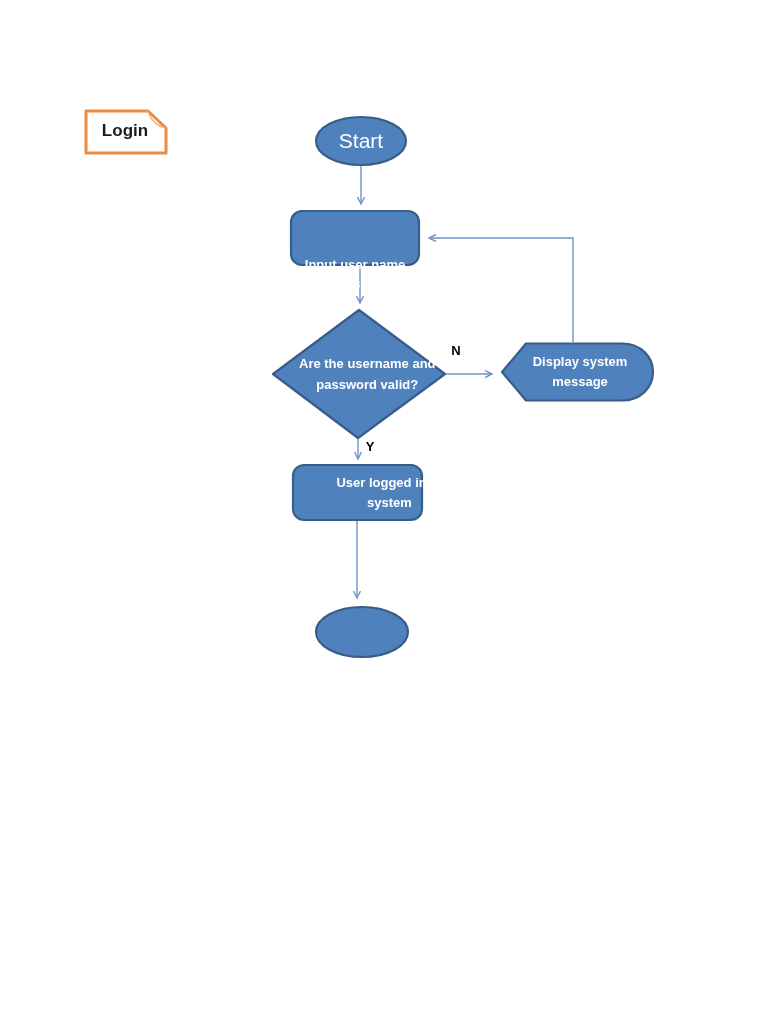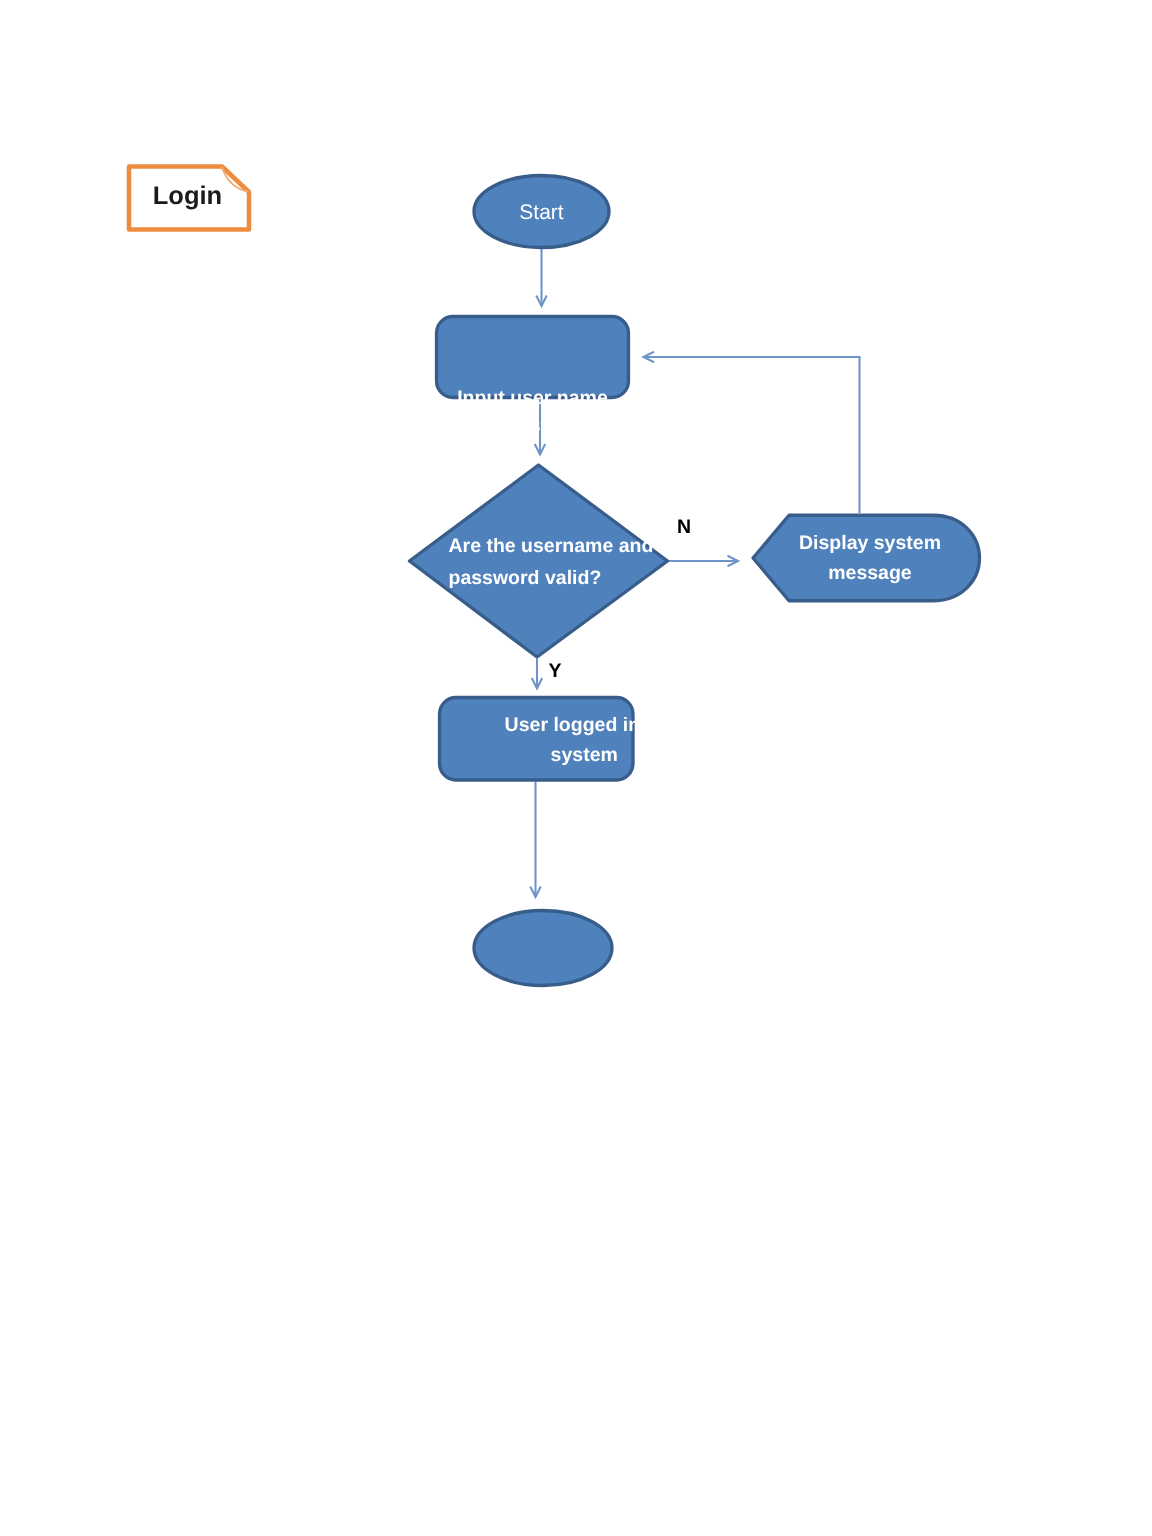--- a/index.html
+++ b/index.html
@@ -30,30 +30,30 @@
     text-align: center;
     white-space: pre-line;
     color: #ffffff;
     font-size: 13px;
     font-weight: bold;
     line-height: 1.5;
     pointer-events: none;
   }
   .label.regular {
     font-weight: 400;
-    font-size: 14px;
+    font-size: 21px;
   }
   .login-label {
     color: #1b1b1b;
     font-size: 17px;
     font-weight: bold;
   }
   .decision-label {
     justify-content: flex-start;
-    text-align: left;
+    text-align: center;
     line-height: 1.65;
   }
   .branch-label {
     color: #000000;
     font-size: 13px;
     font-weight: bold;
     white-space: nowrap;
   }
 </style>
 </head>

